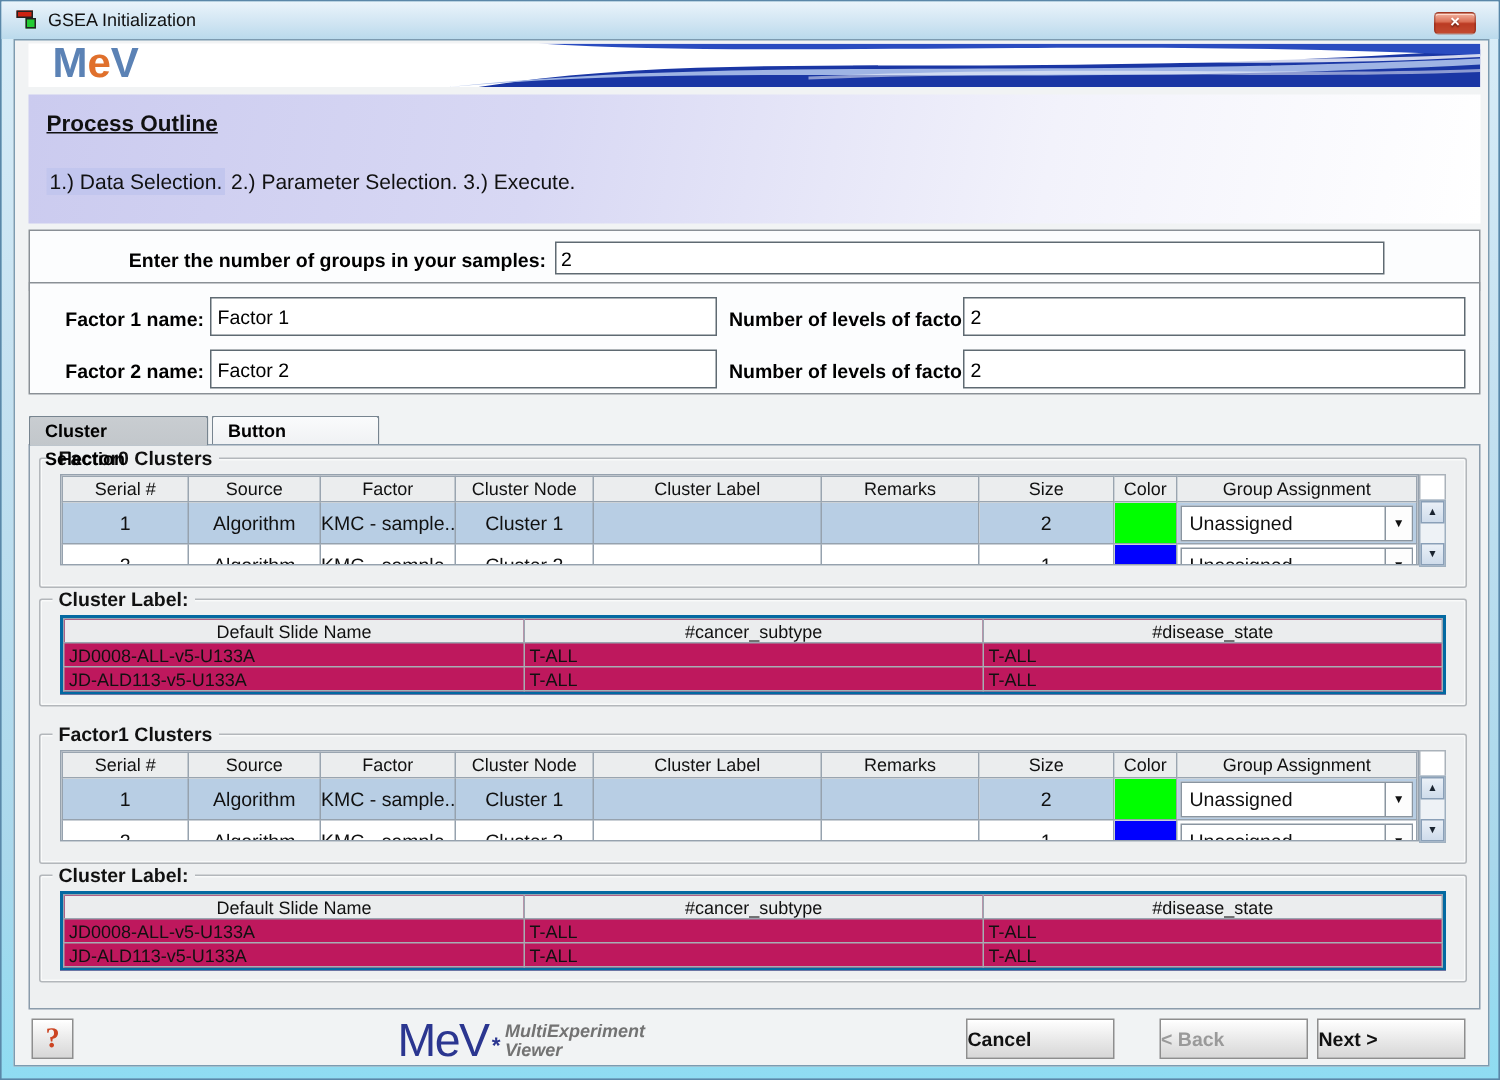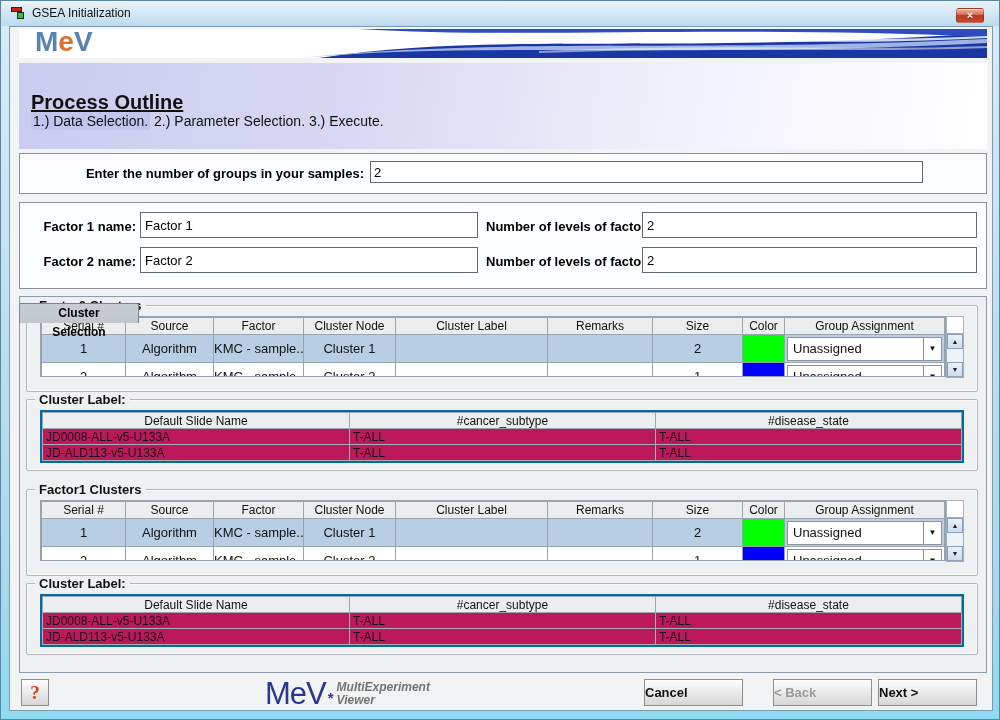--- a/index.html
+++ b/index.html
@@ -29,48 +29,48 @@
   
   .banner { position:absolute; left:9px; top:2px; right:5px; height:29px; background:#fff; overflow:hidden; }
   .banner svg { position:absolute; left:0; top:0; width:100%; height:100%; }
   .banner .logo { position:absolute; left:16px; top:-3px; font-size:28px; font-weight:bold; letter-spacing:0; }
   .banner .lm, .banner .lv { color:#5b82b5; }
   .banner .le { color:#e0702c; }
 
   
   .process { position:absolute; left:9px; top:36px; right:5px; height:86px;
     background:linear-gradient(100deg, #cbcbef 0%, #d8d8f4 35%, #f2f2fb 70%, #ffffff 100%); }
-  .process-title { position:absolute; left:12px; top:28px; font-size:20px; font-weight:bold; text-decoration:underline; color:#111; }
+  .process-title { position:absolute; left:12px; top:11px; font-size:15px; font-weight:bold; text-decoration:underline; color:#111; }
   .process-steps { position:absolute; left:12px; top:50px; font-size:14px; color:#111; }
   .process-steps .hl { background:#c2c6ee; padding:1px 2px; }
 
   
   .panel { position:absolute; left:9px; right:5px; background:#fcfdfe; border:1px solid #8a9096; }
   .groups-panel { top:126px; height:41px; }
   .groups-panel label { position:absolute; right:calc(100% - 344px); top:12px; font-size:13px; font-weight:bold; white-space:nowrap; }
   .groups-panel input { position:absolute; left:350px; top:7px; width:553px; height:22px; border:1px solid #5f6a72;
     font-size:13px; padding:0 3px; background:#fff; font-family:"Liberation Sans", sans-serif; }
-  .factors-panel { top:175px; height:87px; }
+  .factors-panel { top:161px; height:75px; }
   .f-label { position:absolute; font-size:13px; font-weight:bold; white-space:nowrap; }
   .f-input { position:absolute; height:26px; border:1px solid #5f6a72; font-size:13px; padding:0 4px; background:#fff;
     font-family:"Liberation Sans", sans-serif; }
   .fr0 .f-name-label { right:calc(100% - 116px); top:16px; }
   .fr0 .f-name-input { left:120px; top:9px; width:338px; }
   .fr0 .f-lv-label { left:466px; top:16px; }
   .fr0 .f-lv-input { left:622px; top:9px; width:335px; }
   .fr1 .f-name-label { right:calc(100% - 116px); top:51px; }
   .fr1 .f-name-input { left:120px; top:44px; width:338px; }
   .fr1 .f-lv-label { left:466px; top:51px; }
   .fr1 .f-lv-input { left:622px; top:44px; width:335px; }
 
   
   .tabs-row { position:absolute; left:9px; top:250px; height:20px; }
   .tab { position:absolute; top:0; height:20px; border:1px solid #77848f; border-bottom:none;
-    font-size:12px; font-weight:bold; text-align:center; line-height:19px; padding:0 10px; cursor:pointer;
-    border-radius:2px 2px 0 0;margin-top:26px; }
+    font-size:12px; font-weight:bold; text-align:left; line-height:19px; padding:0 10px; cursor:pointer;
+    border-radius:2px 2px 0 0; }
   .tab-cluster { left:0; width:120px; background:linear-gradient(#c9cdd1,#c2c7cb); z-index:3; }
   .tab-button { left:122px; width:112px; background:linear-gradient(#fafbfc,#eff1f3); }
 
   .tab-content { position:absolute; left:9px; top:269px; right:5px; height:377px;
     background:#eef0f1; border:1px solid #8b9cab; }
 
   
   .groupbox { position:absolute; left:6px; right:8px; border:1px solid #b3b7bb;
     box-shadow:inset 0 0 0 1px #ffffffaa; border-radius:2px; }
   .gb-title { position:absolute; top:-8px; left:8px; background:#eef0f1; padding:0 4px;

